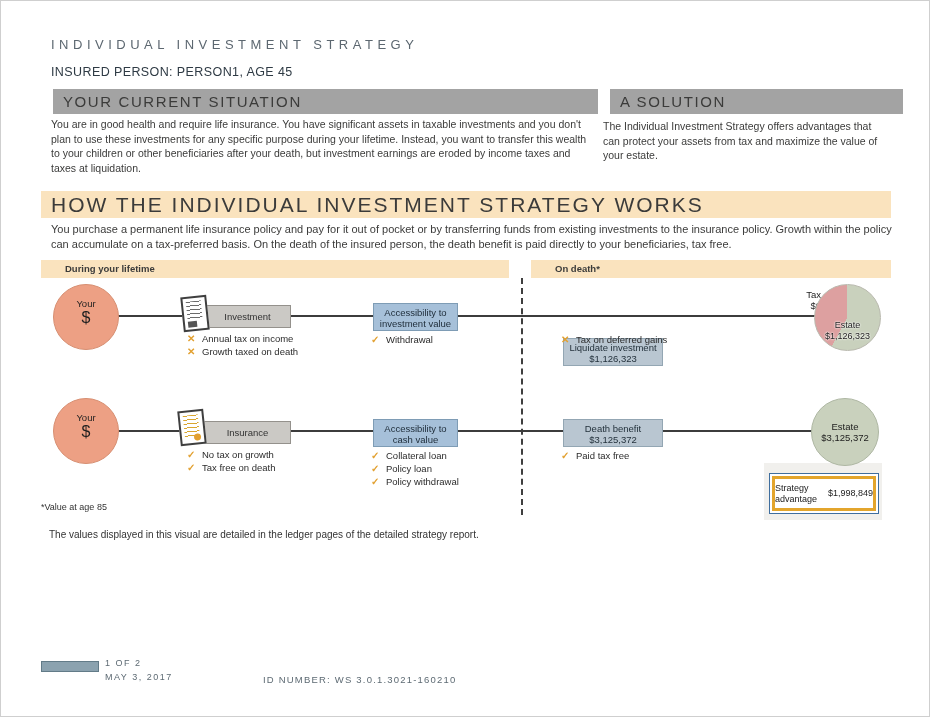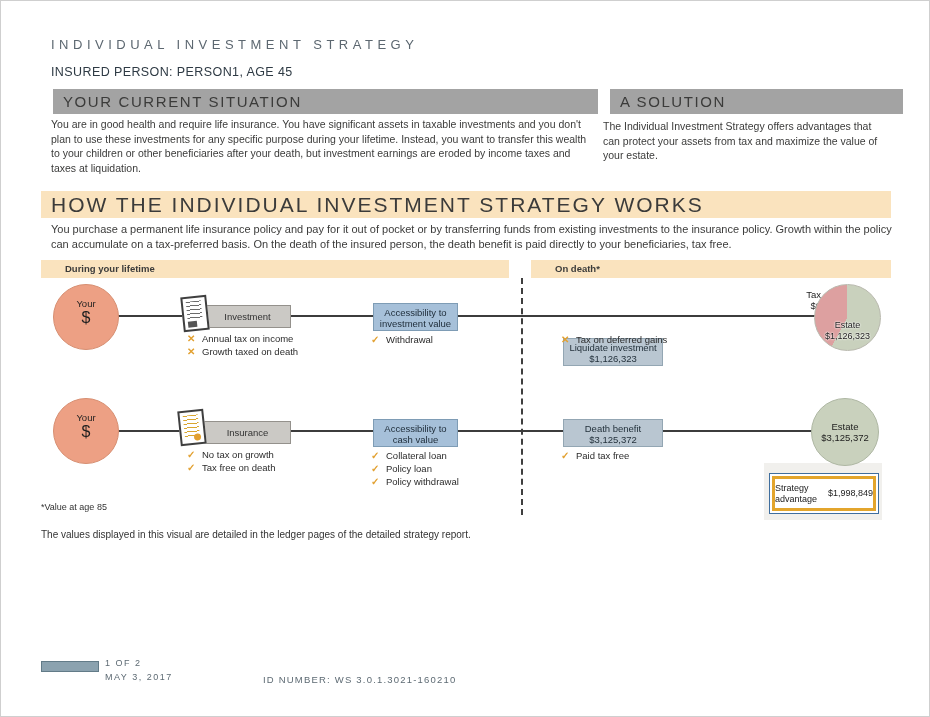--- a/index.html
+++ b/index.html
@@ -84,21 +84,21 @@
                  box-sizing:border-box;font-size:9.5px;line-height:11px;color:#1d1d1d;padding-top:22px;}
 
   .adv-panel{position:absolute;left:763px;top:462px;width:118px;height:57px;background:#f1f0ed;z-index:1;}
   .adv-box{position:absolute;left:768px;top:472px;width:110px;height:41px;background:#fff;
            border:1px solid #3f6e9e;z-index:2;box-sizing:border-box;padding:2px;}
   .adv-inner{width:100%;height:100%;border:3px solid #e3a52c;box-sizing:border-box;
              display:flex;justify-content:center;align-items:center;
              font-size:9px;line-height:11px;color:#222;}
 
   .footnote{position:absolute;left:40px;top:501px;font-size:9px;color:#333;}
-  .ledger-note{position:absolute;left:40px;top:528px;font-size:10px;color:#333;}
+  .ledger-note{position:absolute;left:48px;top:528px;font-size:10px;color:#333;}
 
   
   .page-bar{position:absolute;left:40px;top:660px;width:56px;height:9px;background:#8ba2af;
             border:1px solid #627b88;}
   .ft{position:absolute;font-size:9px;letter-spacing:1.5px;color:#5d6a73;}
   .ft-page{left:104px;top:657px;} .ft-date{left:104px;top:671px;}
   .ft-id{left:262px;top:673px;font-size:9.5px;letter-spacing:1.2px;}
 
   .logo{position:absolute;left:778px;top:630px;width:120px;height:64px;}
   .logo .sun-word{position:absolute;left:2px;top:22px;font-family:"Liberation Serif",serif;

